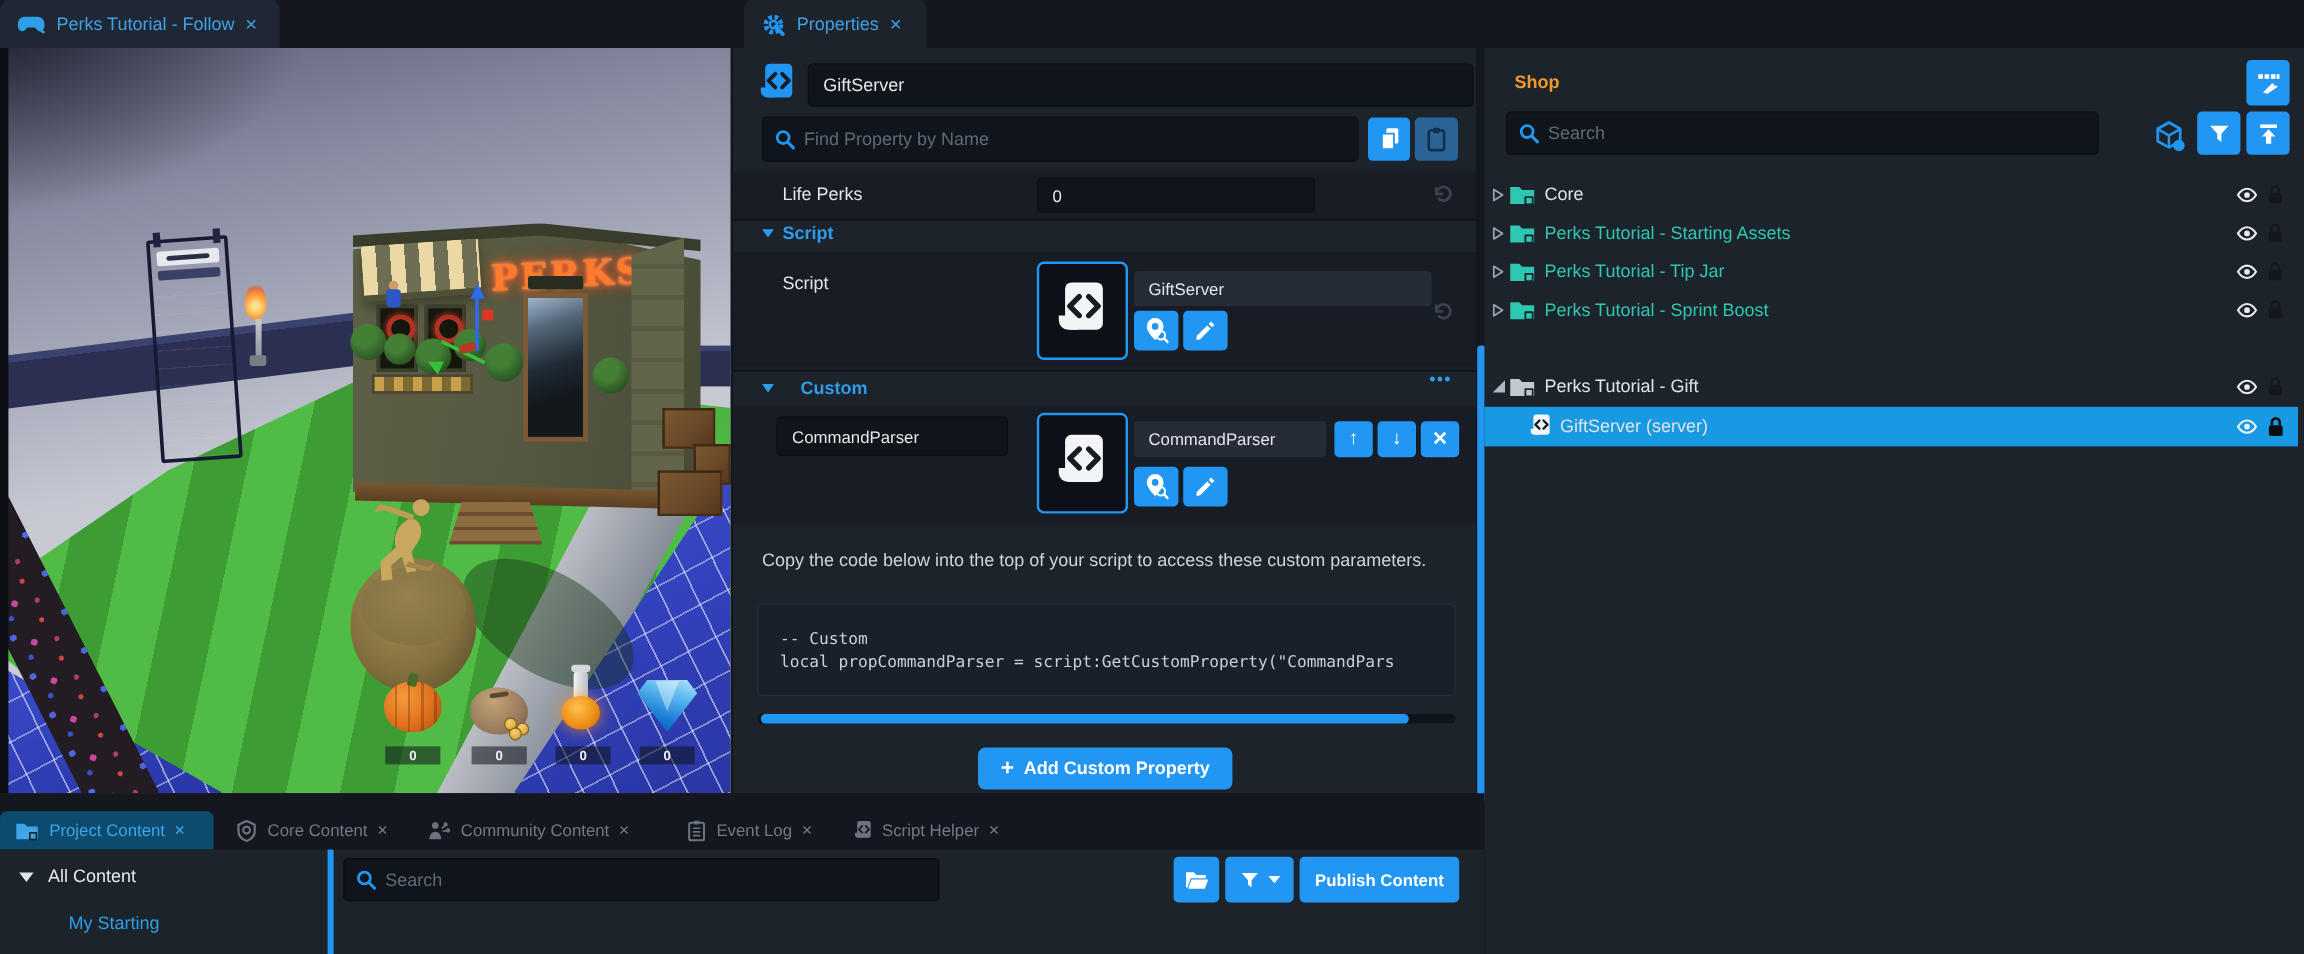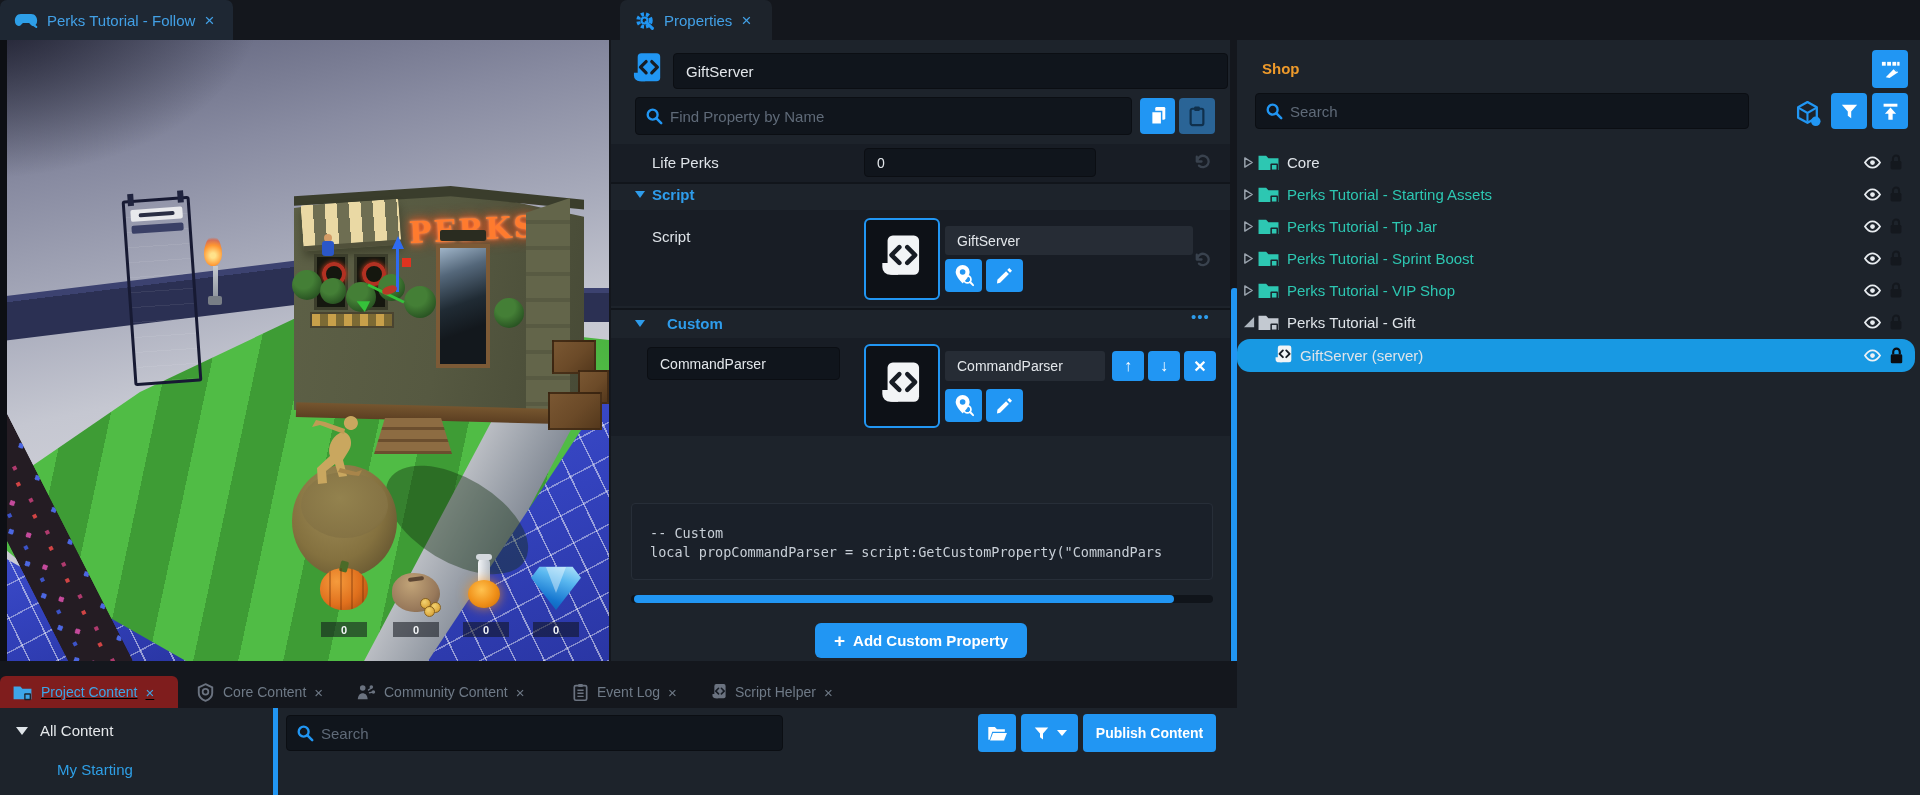--- a/index.html
+++ b/index.html
@@ -168,27 +168,27 @@
   .search-wrap input { width:100%; height:100%; padding-left:34px; }
   .search-wrap input::placeholder { color:#5f6a78; }
   .search-glyph { position:absolute; left:10px; top:50%; transform:translateY(-50%); }
   .h-row { position:absolute; left:0; width:683px; height:32px; display:flex; align-items:center; cursor:pointer; }
   .h-row .caret-box { width:14px; margin-left:6px; display:flex; }
   .h-row .row-label { font-size:15px; margin-left:7px; white-space:nowrap; }
   .h-row.teal .row-label { color:#2dc7b2; }
   .h-row.white .row-label { color:#dfe4e9; }
   .h-row .eye { position:absolute; left:626px; }
   .h-row .lock { position:absolute; left:652px; }
-  .h-row.selected { background:#1899e3; width:678px; height:33px;border-radius:13px; }
+  .h-row.selected { background:#1899e3; width:678px; height:33px; }
   
   #bottom-panel { left:0; top:661px; width:1237px; height:134px; background:#14171d; }
   .b-tab { position:absolute; top:15px; height:32px; display:flex; align-items:center; gap:8px; padding:0 12px; cursor:pointer; }
   .b-tab .b-label { color:#6f7a87; font-size:14px; }
   .b-tab .b-close { color:#6f7a87; font-size:15px; }
-  .b-tab.active { background:#7f1d1d; border-radius:6px 6px 0 0;text-decoration:underline; }
+  .b-tab.active { background:#0c4a6e; border-radius:6px 6px 0 0; }
   .b-tab.active .b-label, .b-tab.active .b-close { color:#3ea6e8; }
   #bottom-content { position:absolute; left:0; top:47px; width:1237px; height:87px; background:#1d232b; }
   #bc-divider { position:absolute; left:273px; top:0; width:5px; height:87px; background:#2196f3; }
   #all-content-row { position:absolute; left:16px; top:14px; display:flex; align-items:center; gap:12px; cursor:pointer; }
   #all-content-row .tri { width:0; height:0; border-left:6px solid transparent; border-right:6px solid transparent; border-top:8px solid #dfe4e9; }
   #all-content-row span { color:#e6e9ec; font-size:15px; }
   #my-templates { position:absolute; left:57px; top:53px; color:#2e9fe6; font-size:15px; cursor:pointer; }
   #bc-search { position:absolute; left:286px; top:7px; width:497px; height:36px; }
   #publish-btn { position:absolute; left:1083px; top:6px; width:133px; height:38px; color:#fff; font-weight:bold; font-size:14px; }
   .mini-btn { position:absolute; top:6px; height:38px; }
@@ -493,20 +493,21 @@
       <svg width="21" height="23">
           <use href="#i-pin-find"></use>
         </svg>
     </button>
     <button class="abs blue-btn" style="left:375px;top:349px;width:37px;height:33px">
       <svg width="19" height="19">
           <use href="#i-pencil"></use>
         </svg>
     </button>
 
+    <div id="pp-hint">Copy the code below into the top of your script to access these custom parameters.</div>
     <div id="pp-code"><span>-- Custom</span>
 <span>local propCommandParser = script:GetCustomProperty("CommandPars</span></div>
     <div id="pp-hscroll-track">
         <div id="pp-hscroll-thumb"></div>
       </div>
 
     <button class="blue-btn" id="add-custom-btn">
       <span style="font-size:19px;font-weight:bold">+</span>
       <span>Add Custom Property</span>
     </button>
@@ -598,37 +599,20 @@
     <div class="h-row teal" style="top:242px">
       <span class="caret-box">
           <svg width="11" height="13">
             <use href="#i-tri-closed"></use>
           </svg>
         </span>
       <svg width="23" height="19" color="#2dc7b2">
           <use href="#i-folder"></use>
         </svg>
       <span class="row-label">Perks Tutorial - Sprint Boost</span>
-      <svg class="eye" width="19" height="13" style="color:#e8ecf0">
-          <use href="#i-eye"></use>
-        </svg>
-      <svg class="lock" width="14" height="17" style="color:#14181e">
-          <use href="#i-lock"></use>
-        </svg>
-    </div>
-    <div class="h-row teal" style="top:274px">
-      <span class="caret-box">
-          <svg width="11" height="13">
-            <use href="#i-tri-closed"></use>
-          </svg>
-        </span>
-      <svg width="23" height="19" color="#2dc7b2">
-          <use href="#i-folder"></use>
-        </svg>
-      <span class="row-label">Perks Tutorial - VIP Shop</span>
       <svg class="eye" width="19" height="13" style="color:#e8ecf0">
           <use href="#i-eye"></use>
         </svg>
       <svg class="lock" width="14" height="17" style="color:#14181e">
           <use href="#i-lock"></use>
         </svg>
     </div>
     <div class="h-row white" style="top:306px">
       <span class="caret-box">
           <svg width="13" height="13">

